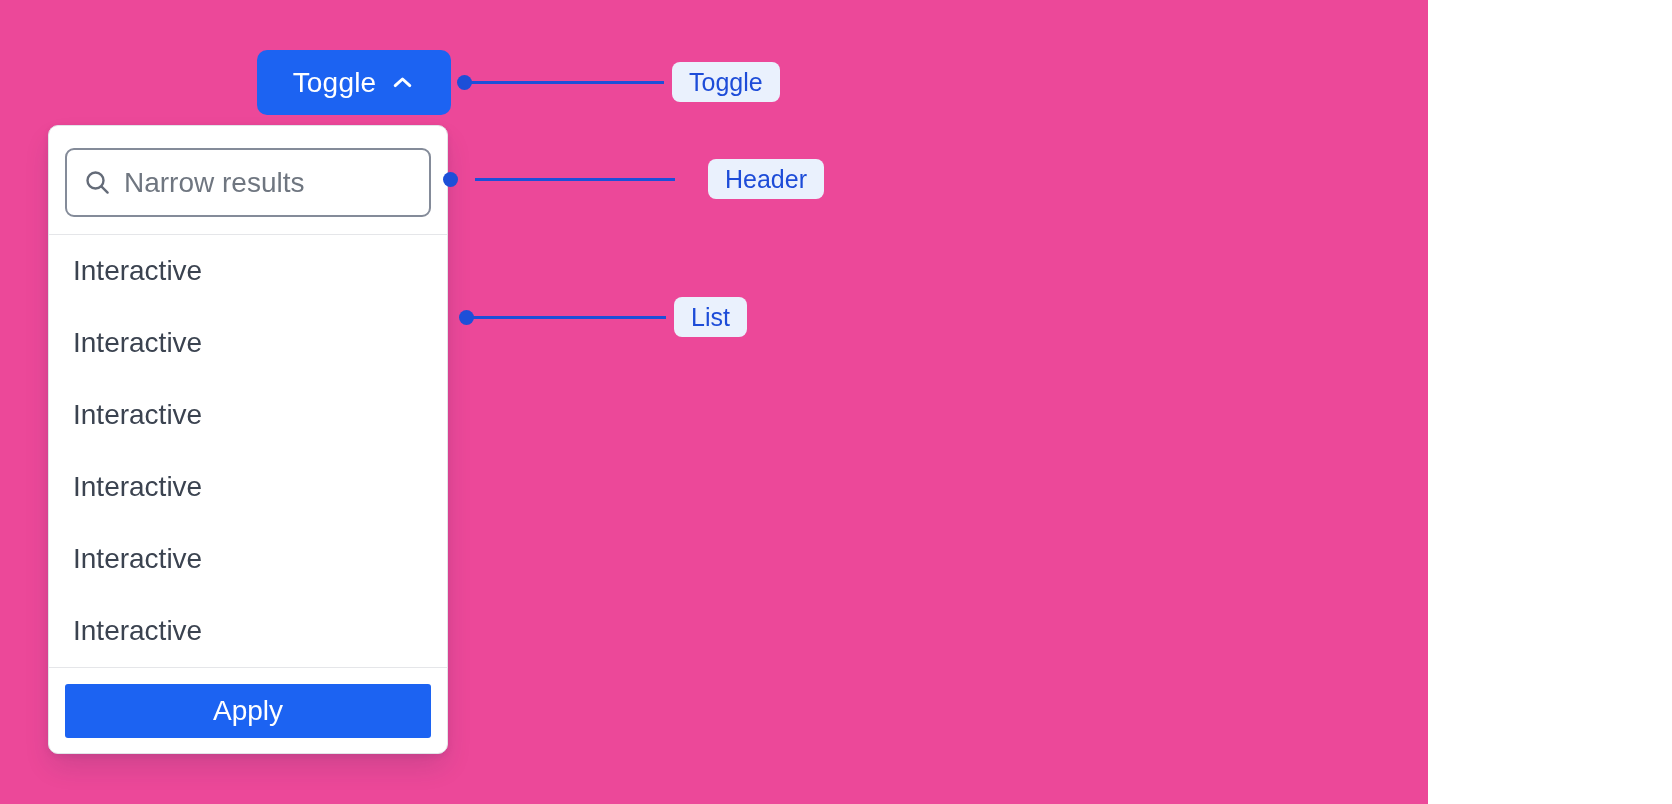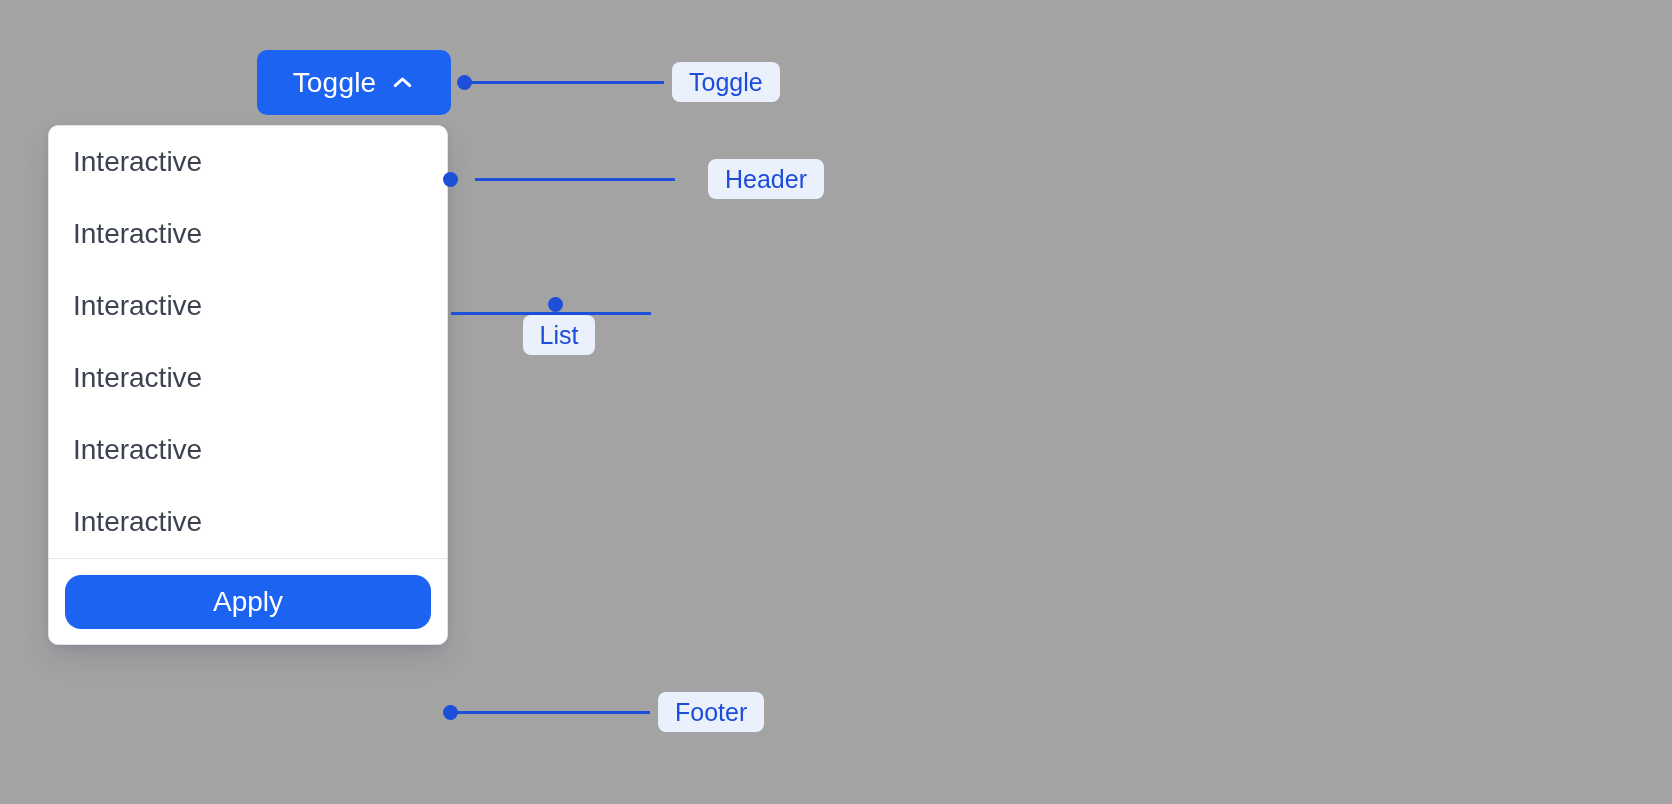--- a/index.html
+++ b/index.html
@@ -3,23 +3,23 @@
 <meta charset="utf-8">
 <style>
   html, body {
     margin: 0;
     padding: 0;
     background: #ffffff;
     font-family: "Liberation Sans", "DejaVu Sans", sans-serif;
   }
   .canvas {
     position: relative;
-    width: 1672px;
+    width: 1428px;
     height: 804px;
-    background: #a3a3a3;
+    background: #ec4899;
     overflow: hidden;
   }
 
   
   .toggle-btn {
     position: absolute;
     left: 257px;
     top: 50px;
     width: 194px;
     height: 65px;
@@ -96,21 +96,21 @@
     border-top: 1px solid #E5E6E9;
     padding: 16px 16px 15px 16px;
   }
   .apply-btn {
     display: block;
     width: 100%;
     height: 54px;
     background: #1C63F2;
     color: #ffffff;
     border: none;
-    border-radius: 16px;
+    border-radius: 3px;
     font-family: "Liberation Sans", "DejaVu Sans", sans-serif;
     font-size: 28px;
     font-weight: 500;
     cursor: pointer;
   }
 
   
   .annotation {
     position: absolute;
     display: flex;
@@ -138,39 +138,50 @@
     padding: 0 17px;
     background: #EAF1FD;
     border-radius: 8px;
     color: #1D4CD8;
     font-size: 25px;
     font-weight: 500;
     white-space: nowrap;
   }
   .annotation-toggle { left: 457px; top: 62px; }
   .annotation-header { left: 443px; top: 159px; gap: 25px; }
-  .annotation-list   { left: 459px; top: 297px; flex-direction: column; }
+  .annotation-list   { left: 459px; top: 297px; }
   .annotation-footer { left: 443px; top: 692px; }
 </style>
 </head>
 <body>
 
 <div class="canvas">
 
   <button class="toggle-btn">
     <span class="label">Toggle</span>
     <span>
       <svg width="25" height="25" viewBox="0 0 24 24" fill="none">
         <path d="M5 15 L12 8.6 L19 15" stroke="#ffffff" stroke-width="2.8" stroke-linecap="round" stroke-linejoin="round"></path>
       </svg>
     </span>
   </button>
 
   <div class="panel">
 
+    <div class="panel-header">
+      <div class="search-box">
+        <span>
+          <svg width="27" height="27" viewBox="0 0 27 27" fill="none">
+            <circle cx="11.5" cy="11.5" r="8" stroke="#646B78" stroke-width="2.4"></circle>
+            <line x1="17.6" y1="17.6" x2="23.6" y2="23.6" stroke="#646B78" stroke-width="2.4" stroke-linecap="round"></line>
+          </svg>
+        </span>
+        <input type="text" value="" placeholder="Narrow results" style="">
+      </div>
+    </div>
 
     <div class="panel-list">
       <div class="list-item">Interactive</div>
       <div class="list-item">Interactive</div>
       <div class="list-item">Interactive</div>
       <div class="list-item">Interactive</div>
       <div class="list-item">Interactive</div>
       <div class="list-item">Interactive</div>
     </div>
 
@@ -191,19 +202,14 @@
     <span class="line"></span>
     <span class="pill">Header</span>
   </div>
 
   <div class="annotation annotation-list">
     <span class="dot"></span>
     <span class="line"></span>
     <span class="pill">List</span>
   </div>
 
-  <div class="annotation annotation-footer">
-    <span class="dot"></span>
-    <span class="line"></span>
-    <span class="pill">Footer</span>
-  </div>
 
 </div>
 
 </body></html>

